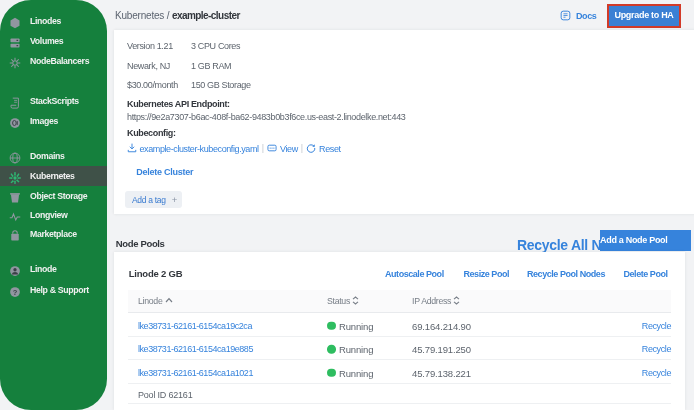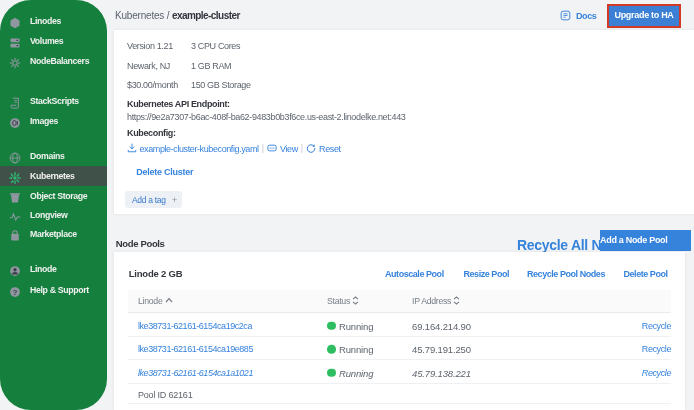--- a/index.html
+++ b/index.html
@@ -243,21 +243,21 @@
     <span class="tcell gtxt" style="left:284px;">69.164.214.90</span>
     <span class="recy">Recycle</span>
   </div>
   <div class="trow" style="top:84.5px;">
     <span class="tcell lkcell" style="left:10px;">lke38731-62161-6154ca19e885</span>
     <span class="dot" style="left:199px;"></span>
     <span class="tcell gtxt" style="left:211px;">Running</span>
     <span class="tcell gtxt" style="left:284px;">45.79.191.250</span>
     <span class="recy">Recycle</span>
   </div>
-  <div class="trow" style="top:108px;font-style:italic;">
+  <div class="trow" style="top:108px;">
     <span class="tcell lkcell" style="left:10px;">lke38731-62161-6154ca1a1021</span>
     <span class="dot" style="left:199px;"></span>
     <span class="tcell gtxt" style="left:211px;">Running</span>
     <span class="tcell gtxt" style="left:284px;">45.79.138.221</span>
     <span class="recy">Recycle</span>
   </div>
   <div class="trow" style="top:131.5px; height:20px;">
     <span class="tcell gtxt" style="left:10px; font-size:9px; letter-spacing:-0.2px;">Pool ID 62161</span>
   </div>
 </div>

